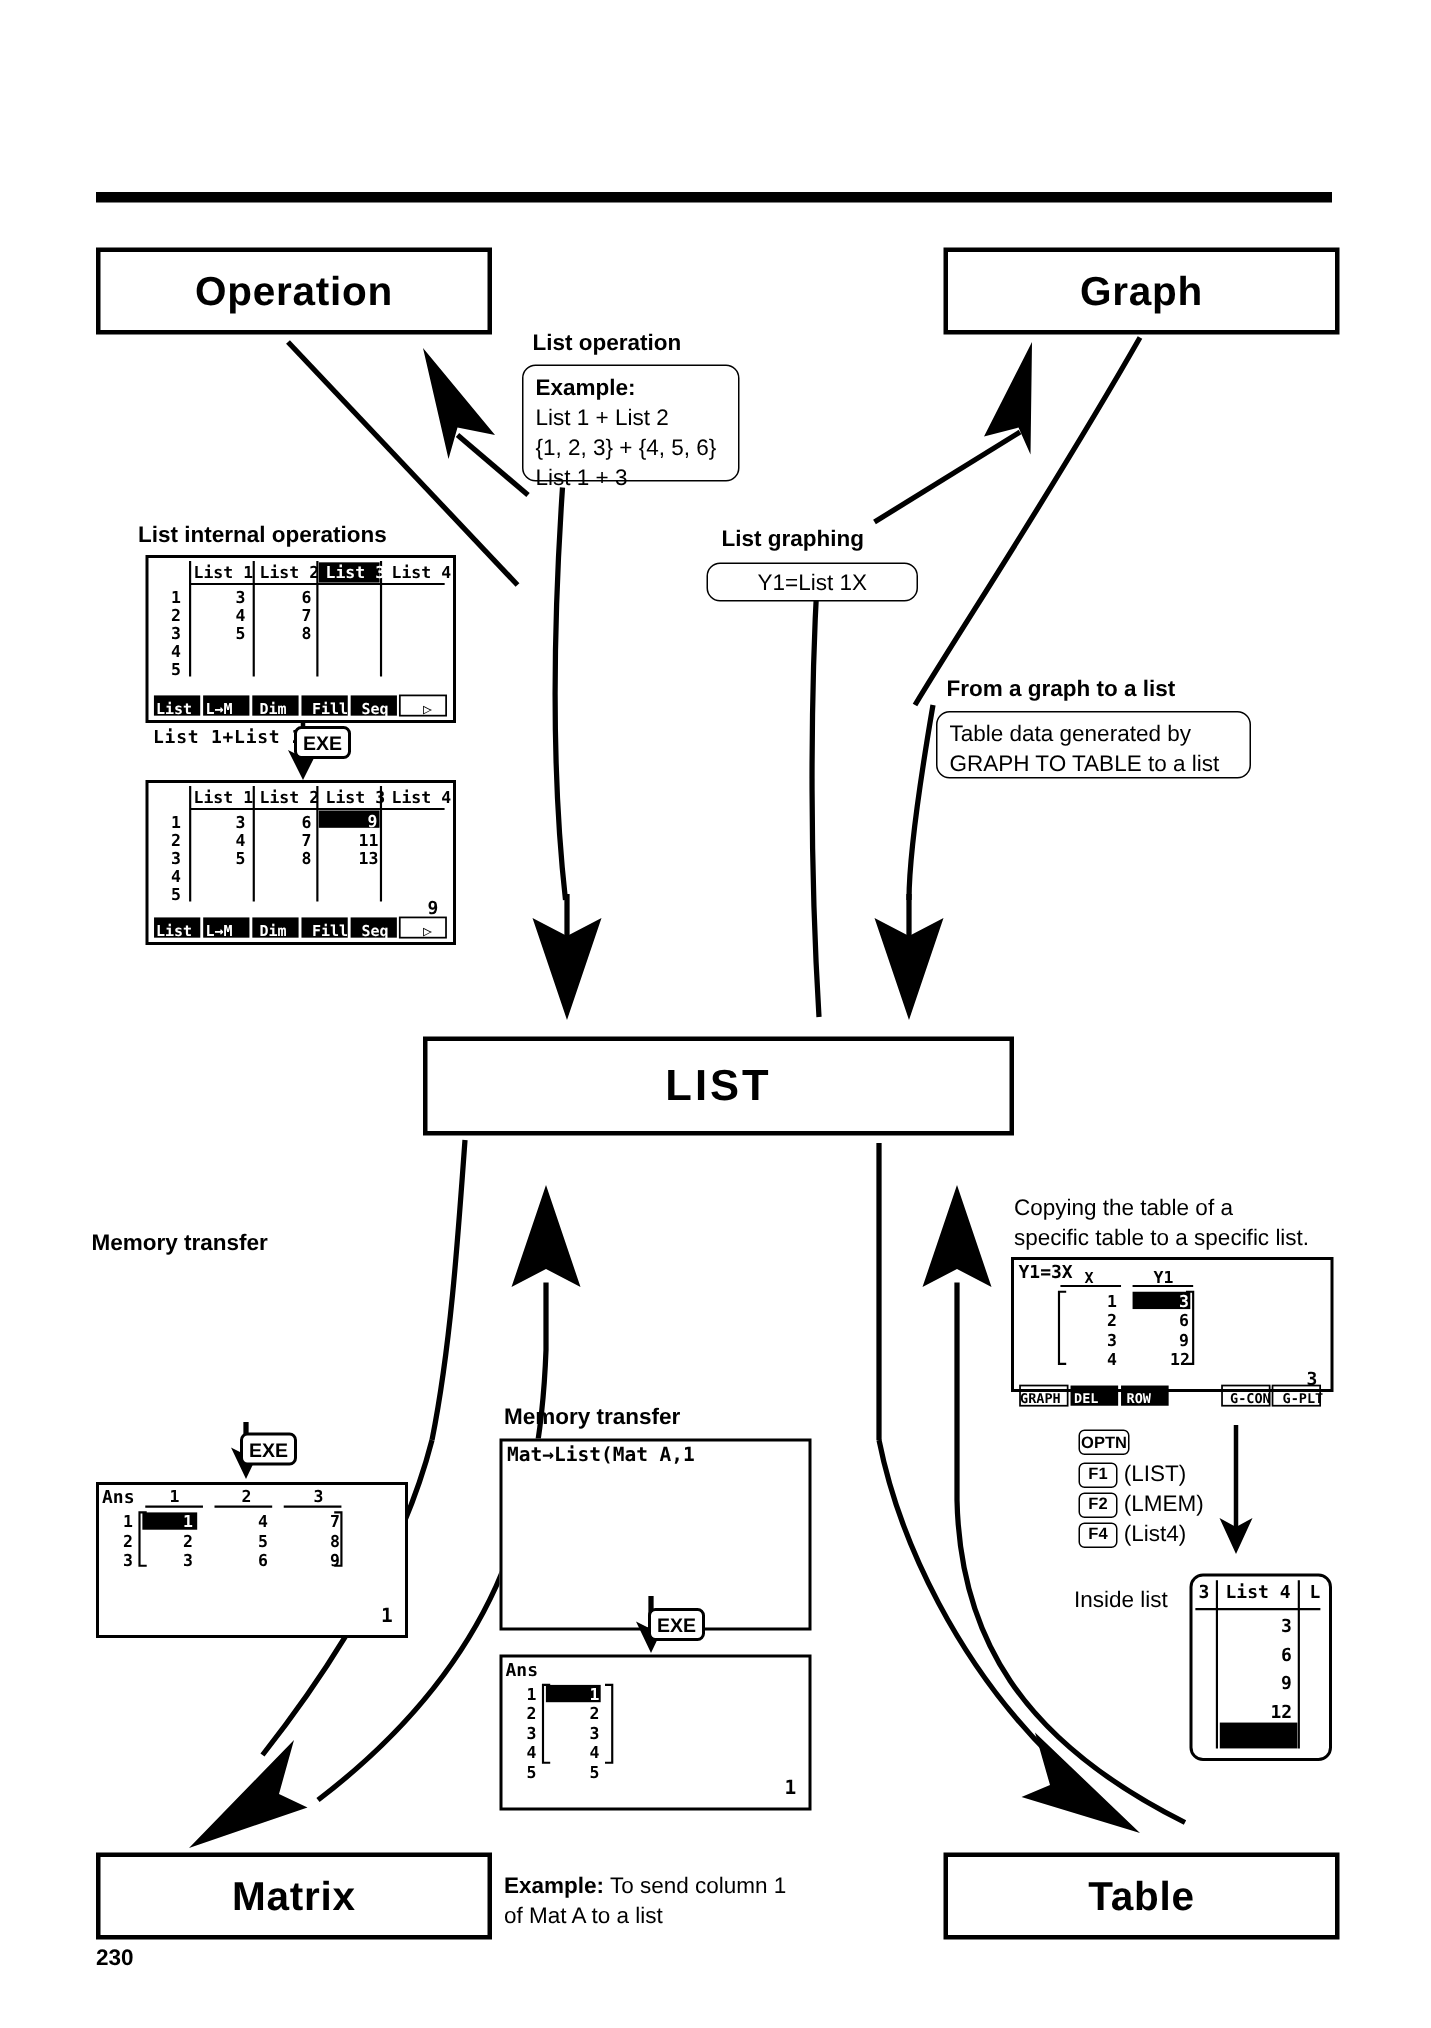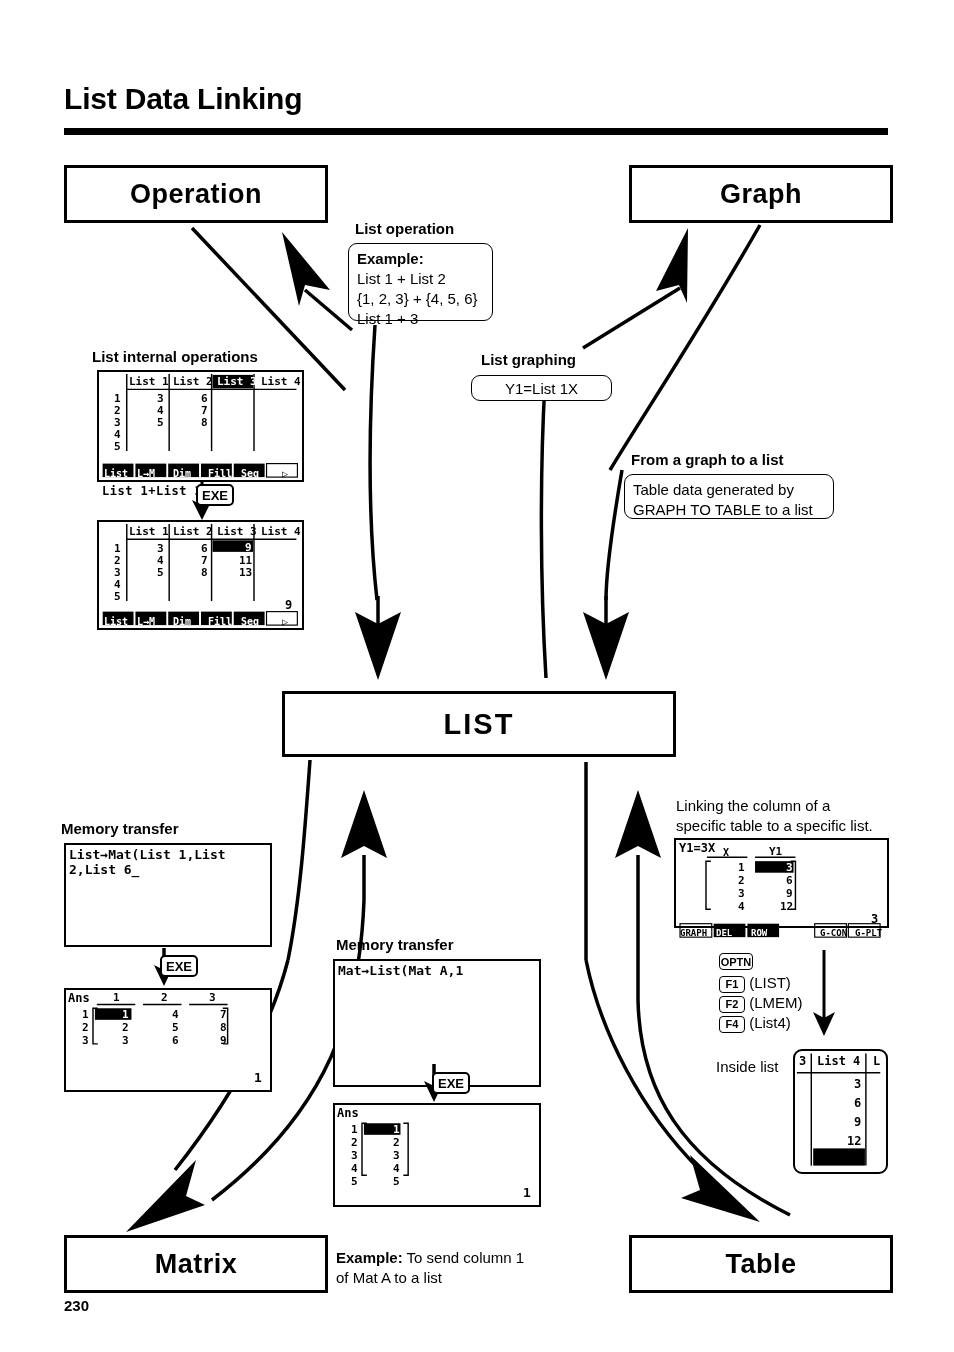--- a/index.html
+++ b/index.html
@@ -38,21 +38,20 @@
        font-family:"DejaVu Sans Mono",monospace;}
   .lcd-round{border-radius:9px;}
   svg{display:block;}
   .lcdtxt{position:absolute;font-family:"DejaVu Sans Mono",monospace;font-weight:bold;}
 </style>
 </head>
 <body>
 
 <div class="page">
 
-  <div class="abs" id="page-title">List Data Linking</div>
   <div class="abs" id="title-rule"></div>
 
   <div class="abs modbox" id="box-operation">Operation</div>
   <div class="abs modbox" id="box-graph">Graph</div>
   <div class="abs modbox" id="box-list">LIST</div>
   <div class="abs modbox" id="box-matrix">Matrix</div>
   <div class="abs modbox" id="box-table">Table</div>
 
   <svg class="abs" style="left:0;top:0;width:954px;height:1352px;pointer-events:none;">
     <defs></defs>
@@ -209,24 +208,20 @@
     <div class="lcdtxt" style="left:186px;top:76px;font-size:12px;">9</div>
     <div class="lcdtxt" style="left:5px;top:94px;font-size:10px;color:#fff;">List</div>
     <div class="lcdtxt" style="left:38px;top:94px;font-size:10px;color:#fff;">L→M</div>
     <div class="lcdtxt" style="left:74px;top:94px;font-size:10px;color:#fff;">Dim</div>
     <div class="lcdtxt" style="left:109px;top:94px;font-size:10px;color:#fff;">Fill</div>
     <div class="lcdtxt" style="left:142px;top:94px;font-size:10px;color:#fff;">Seq</div>
     <div class="lcdtxt" style="left:183px;top:94px;font-size:10px;">▷</div>
   </div>
 
   <div class="abs cap" style="left:61px;top:820px;">Memory transfer</div>
-  <div class="lcd" style="left:64px;top:843px;width:208px;height:104px;">
-    <div class="lcdtxt" style="left:3px;top:2px;font-size:13px;letter-spacing:0px;">List→Mat(List 1,List</div>
-    <div class="lcdtxt" style="left:3px;top:17px;font-size:13px;letter-spacing:0px;">2,List 6_</div>
-  </div>
 
   <svg class="abs" style="left:132px;top:948px;width:60px;height:40px;">
     <line x1="32" y1="0" x2="32" y2="24" stroke="#000" stroke-width="3.5"></line>
     <polygon points="32,38 22,17 32,22 42,17" fill="#000"></polygon>
   </svg>
   <div class="abs keychip" style="left:160px;top:955px;width:38px;">EXE</div>
 
   <div class="lcd" style="left:64px;top:988px;width:208px;height:104px;">
     <svg viewBox="0 0 208 104" width="204" height="100" style="position:absolute;left:0;top:0;">
       <line x1="30" y1="15" x2="70" y2="15" stroke="#000" stroke-width="1.5"></line>
@@ -289,21 +284,21 @@
     <div class="lcdtxt" style="left:188px;top:80px;font-size:13px;">1</div>
   </div>
 
   <div class="abs plain" style="left:336px;top:1216px;width:250px;margin-top:32px;">
     <span style="font-weight:bold;">Example:</span><span> To send column 1</span><br>
     <span>of Mat A to a list</span>
   </div>
 
 
   <div class="abs plain" style="left:676px;top:796px;width:230px;">
-    <div>Linking the column of a</div>
+    <div>Copying the table of a</div>
     <div>specific table to a specific list.</div>
   </div>
 
   <div class="lcd" style="left:674px;top:838px;width:215px;height:90px;">
     <svg viewBox="0 0 215 105" width="211" height="101" style="position:absolute;left:0;top:0;">
       <line x1="30" y1="18" x2="72" y2="18" stroke="#000" stroke-width="1.5"></line>
       <line x1="80" y1="18" x2="122" y2="18" stroke="#000" stroke-width="1.5"></line>
       <path d="M 34 22 L 29 22 L 29 72 L 34 72" stroke="#000" stroke-width="1.5" fill="none"></path>
       <path d="M 117 22 L 122 22 L 122 72 L 117 72" stroke="#000" stroke-width="1.5" fill="none"></path>
       <rect x="80" y="22" width="40" height="12" fill="#000"></rect>

